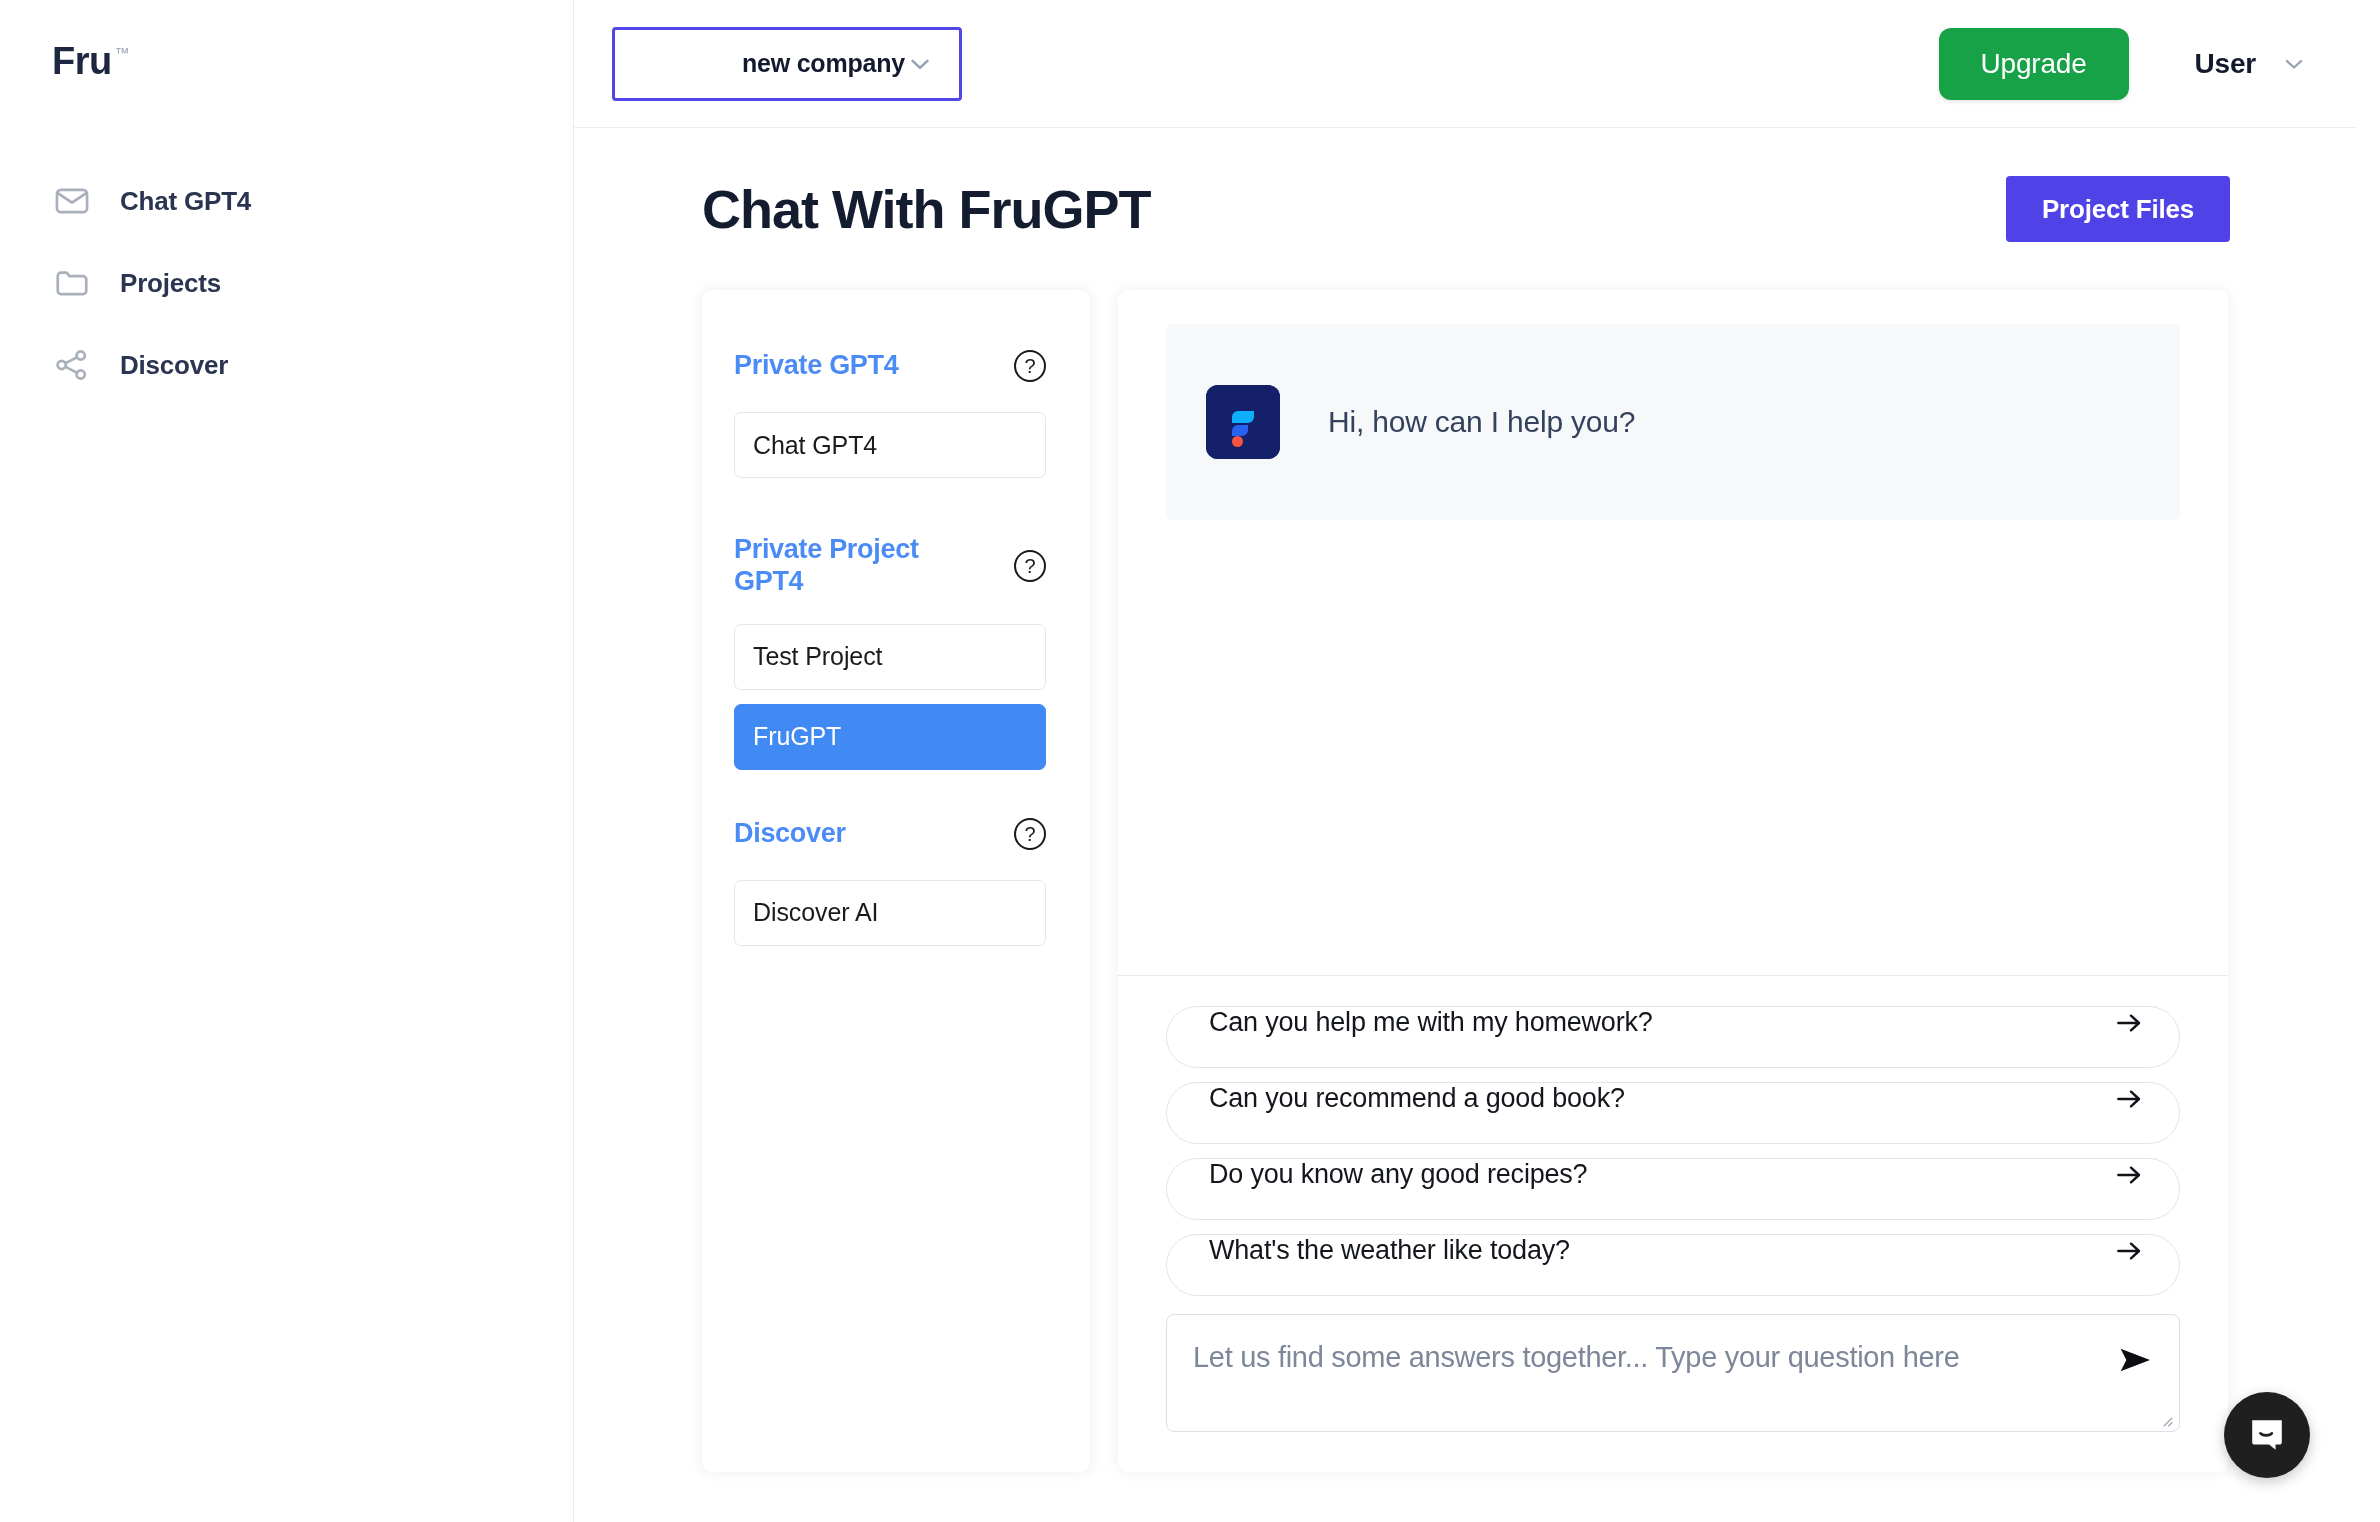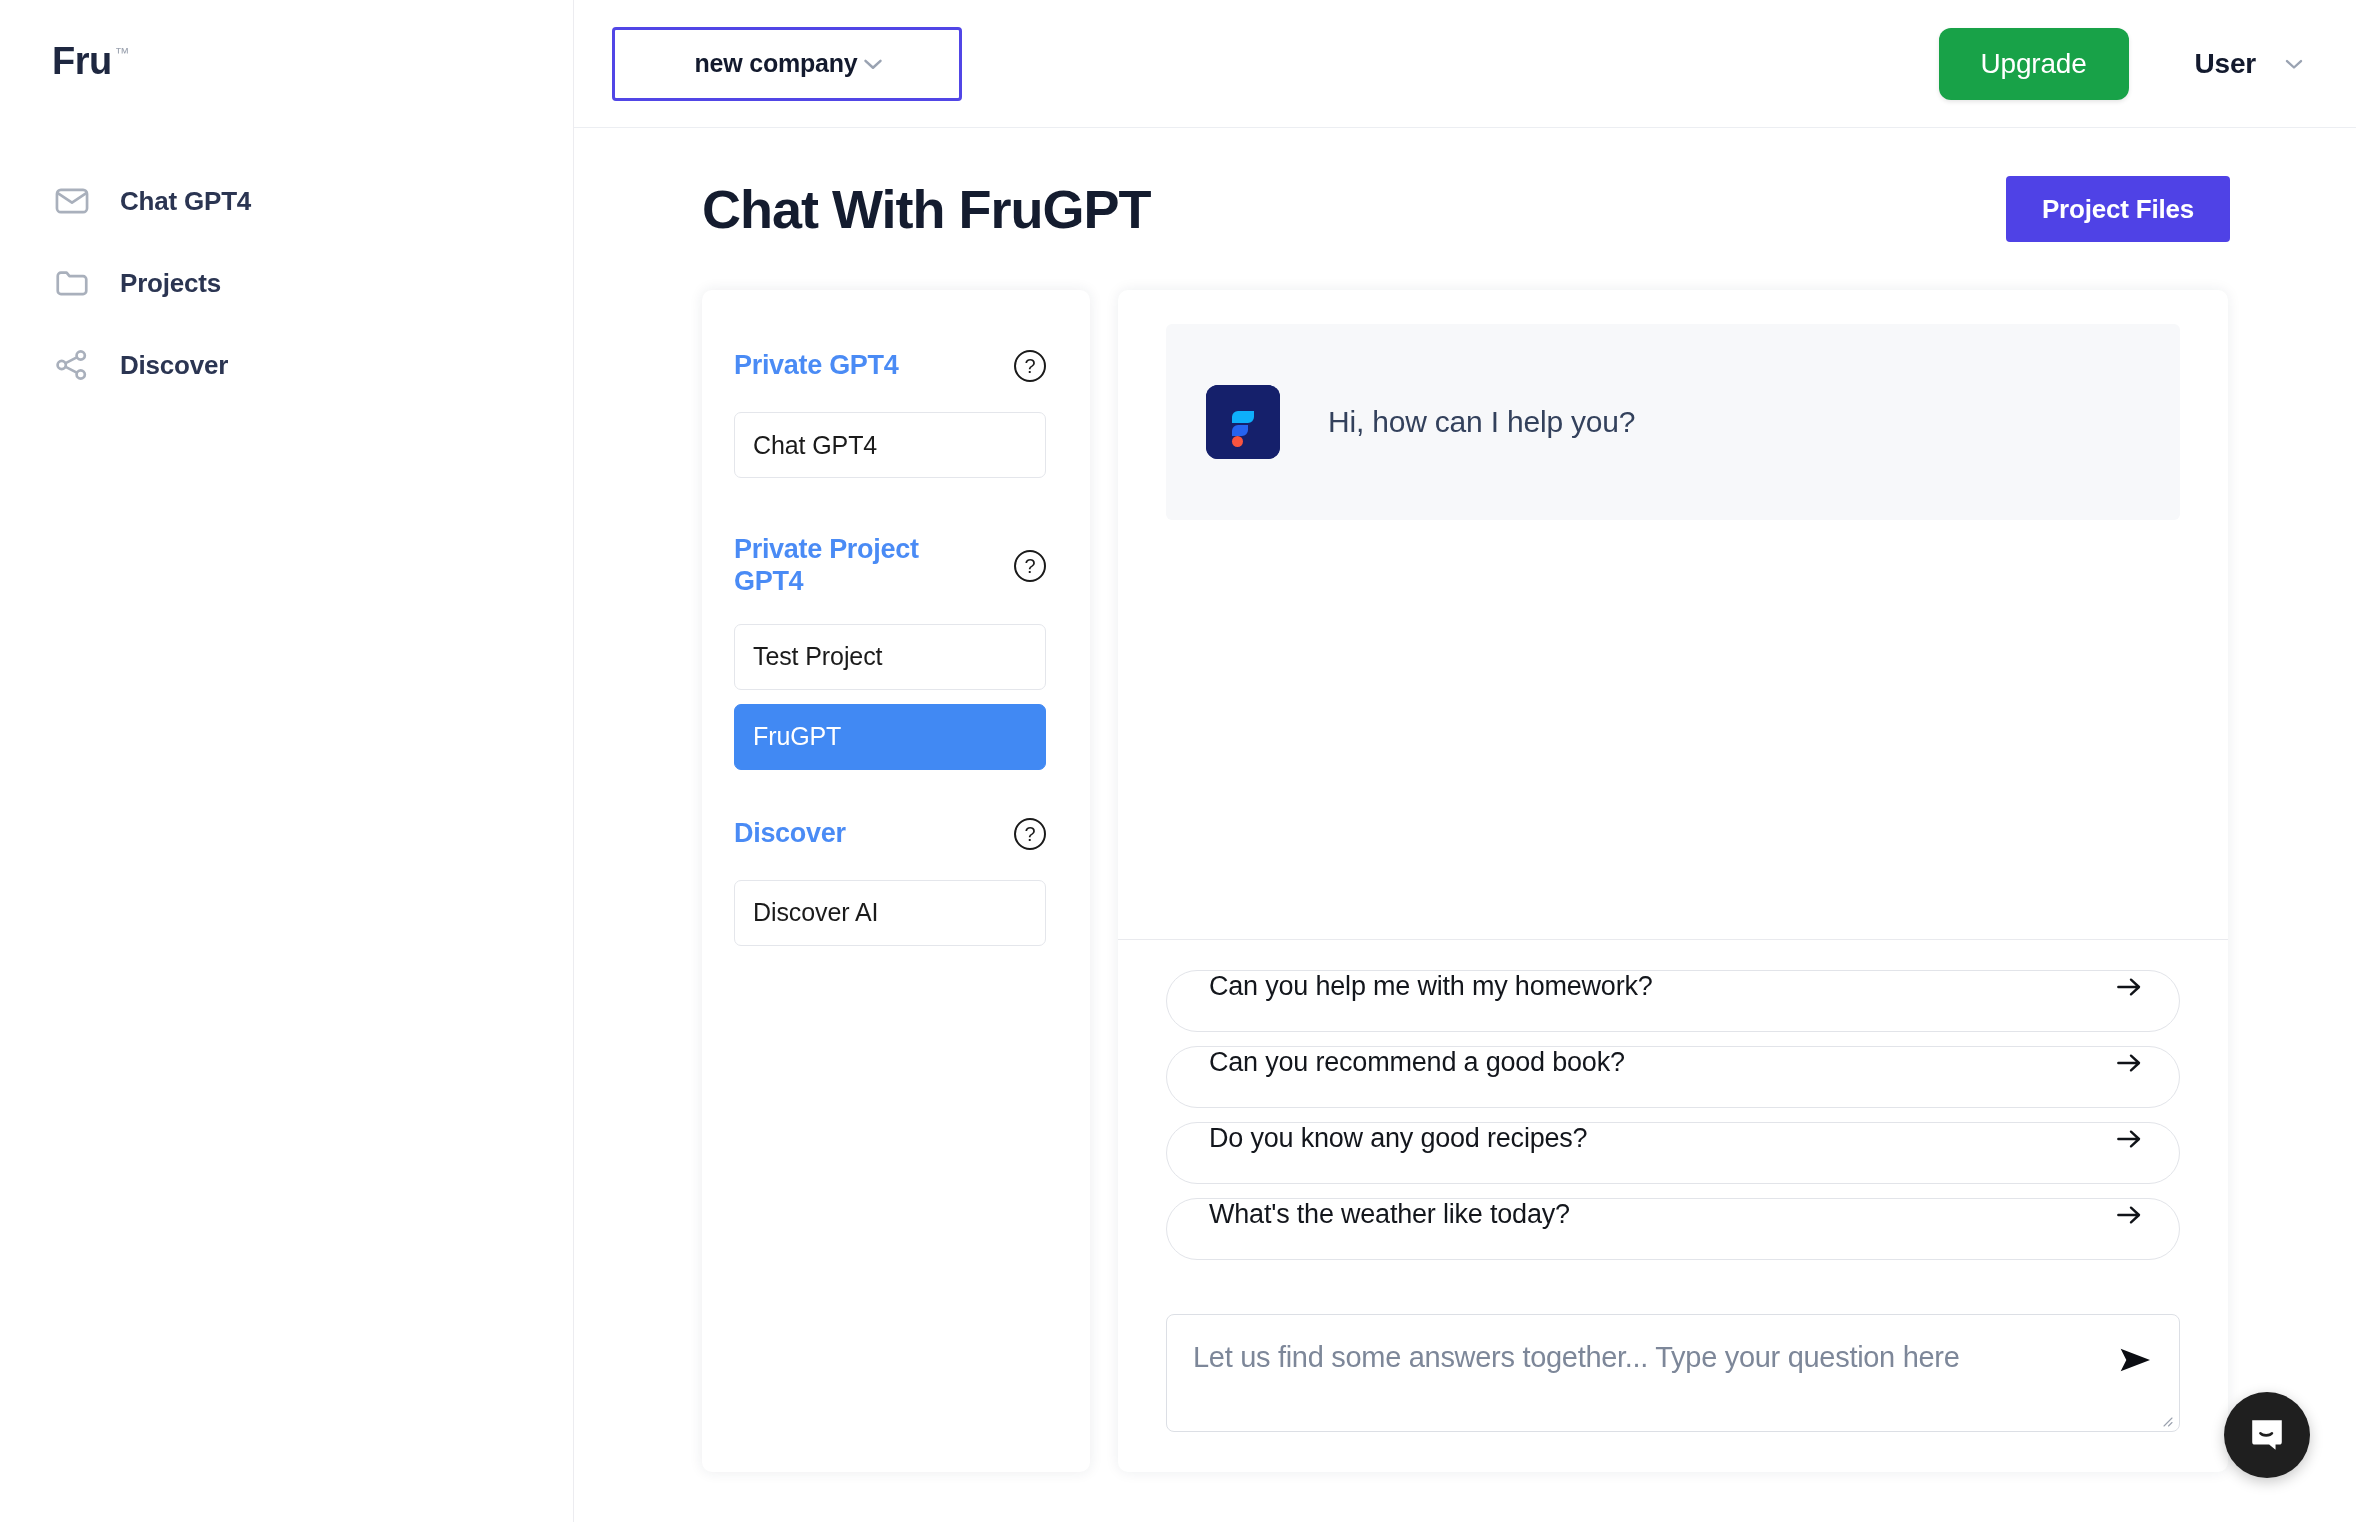--- a/index.html
+++ b/index.html
@@ -98,21 +98,21 @@
     z-index: 5;
   }
   .company-select {
     width: 350px;
     height: 74px;
     border: 3px solid #5146e6;
     border-radius: 4px;
     background: #ffffff;
     display: flex;
     align-items: center;
-    justify-content: center;
+    justify-content: flex-end;
     padding: 0 24px 0 32px;
     cursor: pointer;
   }
   .company-name {
     font-size: 25px;
     font-weight: 700;
     color: #131a2e;
     letter-spacing: -0.2px;
   }
   .chev {
@@ -337,21 +337,20 @@
   }
   .textarea-wrap {
     position: relative;
     border: 1px solid #dcdfe5;
     border-radius: 8px;
     background: #ffffff;
     height: 118px;
     display: flex;
     align-items: flex-start;
     padding: 26px 80px 0 26px;
-    margin-top: 36px;
   }
   .ta-placeholder {
     font-size: 29px;
     color: #7d8799;
     letter-spacing: -0.3px;
     white-space: nowrap;
     overflow: hidden;
   }
   .send-btn {
     position: absolute;

